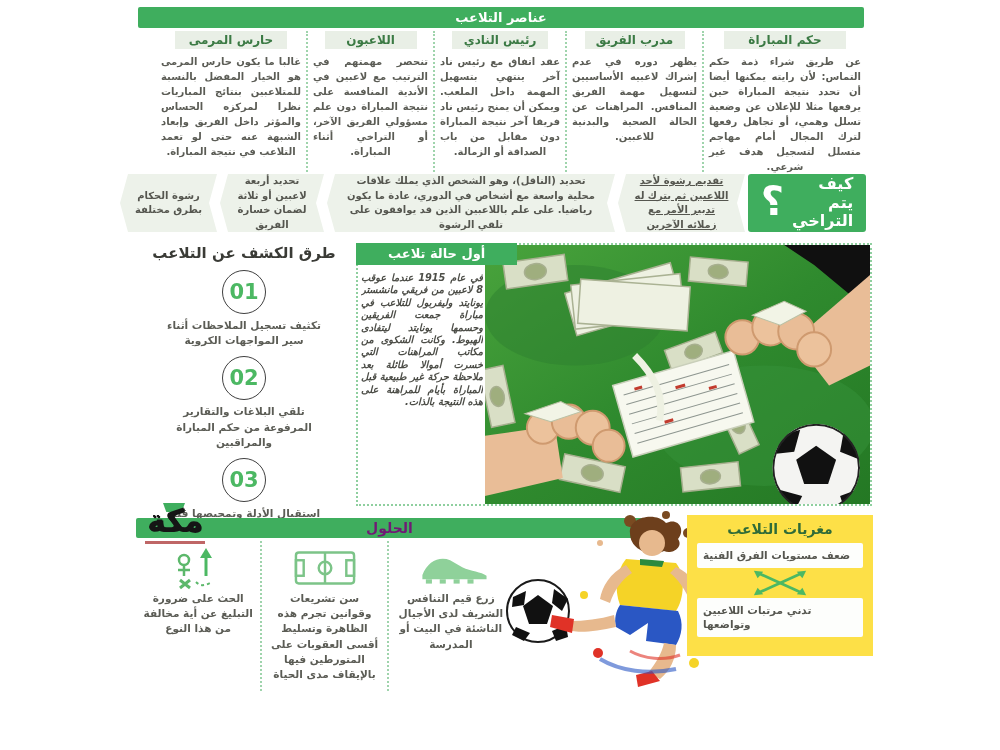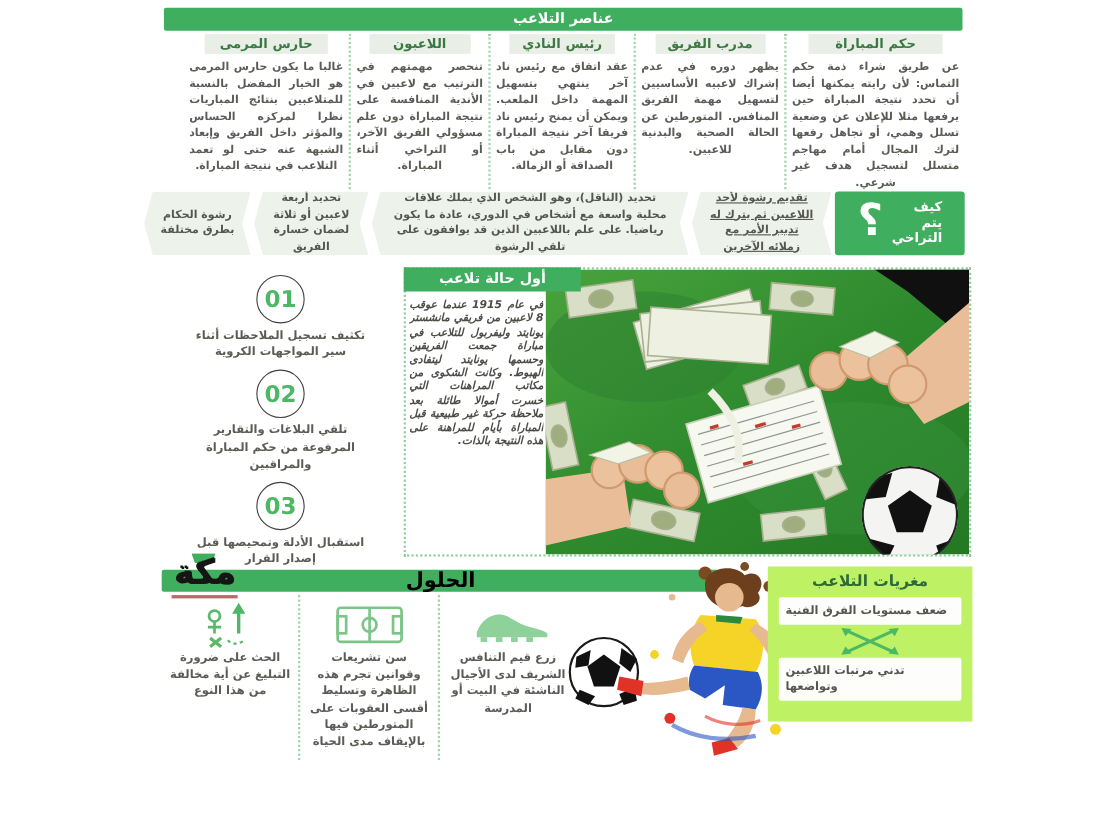--- a/index.html
+++ b/index.html
@@ -1,39 +1,39 @@
 <!DOCTYPE html>
 <html lang="ar" dir="rtl"><head>
 <meta charset="utf-8">
 <style>
   html,body{margin:0;padding:0;background:#ffffff;}
   body{width:1000px;height:750px;position:relative;overflow:hidden;
        font-family:"DejaVu Sans",sans-serif;}
-  .wrap{position:absolute;left:139px;top:0;width:750px;height:596px;direction:rtl;}
+  .wrap{position:absolute;left:128px;top:0;width:750px;height:596px;direction:rtl;}
 
   
   .header-bar{position:absolute;left:10px;right:14px;top:7px;height:21px;
       background:#3fae5e;border-radius:2px;display:flex;align-items:center;justify-content:center;}
   .header-bar span{color:#fff;font-size:13px;font-weight:bold;}
 
   
   .columns{position:absolute;left:8px;right:12px;top:31px;height:141px;display:flex;}
   .col{box-sizing:border-box;padding:0 5px;border-left:2px dotted #9fd4ac;}
   .col:last-child{border-left:none;}
   .col-h{margin:0 auto;background:#e9efe6;color:#3b7a44;font-size:12px;font-weight:bold;
       text-align:center;padding:2px 6px;width:fit-content;min-width:80%;box-sizing:border-box;}
   .col-b{margin-top:5px;font-size:10px;font-weight:bold;color:#5b5c55;line-height:1.5;
       text-align:justify;text-align-last:center;}
 
   
   .band{position:absolute;left:8px;right:12px;top:174px;height:58px;display:flex;gap:3px;}
   .qbox{flex:0 0 118px;background:#3fae5e;border-radius:3px;color:#fff;display:flex;
       align-items:center;justify-content:center;gap:8px;}
   .qlines{display:flex;flex-direction:column;align-items:flex-start;line-height:1.15;}
-  .qlines span{font-size:12px;font-weight:bold;}
+  .qlines span{font-size:16px;font-weight:bold;}
   .qmark{font-size:40px;font-weight:bold;line-height:1;transform:translateY(-2px);}
   .step{box-sizing:border-box;background:#edf2ea;color:#55564f;font-size:10px;font-weight:bold;
       display:flex;align-items:center;justify-content:center;text-align:center;line-height:1.45;
       padding:4px 14px;
       clip-path:polygon(100% 0,8px 0,0 50%,8px 100%,100% 100%,calc(100% - 8px) 50%);}
   .step.s1{flex:0 0 127px;text-decoration:underline;}
   .step.s2{flex:0 0 288px;}
   .step.s3{flex:0 0 104px;}
   .step.s4{flex:0 0 97px;}
 
@@ -52,41 +52,41 @@
       border:2px dotted #8fcf9f;box-sizing:border-box;background:#fff;}
   .fcase-tag{position:absolute;top:-2px;left:-2px;background:#3fae5e;color:#fff;
       font-size:13px;font-weight:bold;padding:3px 32px 4px;z-index:3;}
   .fcase-text{position:absolute;top:27px;left:3px;width:122px;font-size:9.8px;font-weight:bold;
       color:#4c4d47;line-height:12.4px;text-align:justify;overflow:hidden;bottom:3px;font-style:italic;}
   .fcase-photo{position:absolute;left:127px;top:0;width:385px;height:259px;}
 
   
   .sol-bar{position:absolute;left:8px;top:518px;width:507px;height:20px;background:#3fae5e;
       display:flex;align-items:center;justify-content:center;border-radius:2px;}
-  .sol-bar span{color:#000000;font-size:19px;font-weight:bold;}
+  .sol-bar span{color:#701a75;font-size:14px;font-weight:bold;}
   .sol-items{position:absolute;left:8px;top:541px;width:377px;height:150px;display:flex;}
   .sol-item{flex:1 1 0;box-sizing:border-box;padding:4px 6px;border-left:2px dotted #9fd4ac;
       display:flex;flex-direction:column;align-items:center;}
   .sol-item:last-child{border-left:none;}
   .sol-icon{height:46px;display:flex;align-items:center;justify-content:center;}
   .sol-text{font-size:10.5px;font-weight:bold;color:#5b5c55;text-align:center;line-height:1.45;}
 
   
   .logo{position:absolute;left:1px;top:503px;width:92px;height:46px;z-index:5;text-align:center;}
   .logo-green{position:absolute;left:34px;top:0;width:22px;height:9px;background:#3fae5e;
       clip-path:polygon(15% 100%,85% 100%,100% 0,0 0);}
   .logo-word{position:absolute;left:0;top:2px;width:92px;font-size:31px;font-weight:bold;
       color:#151515;line-height:1;letter-spacing:-2px;text-shadow:1px 1px 0 #151515;}
   .logo-tag{position:absolute;left:16px;top:38px;width:60px;height:3px;background:#a33;opacity:.75;}
 
   
   .player{position:absolute;left:352px;top:503px;width:252px;height:192px;pointer-events:none;}
 
   
-  .tempt{position:absolute;left:559px;top:515px;width:186px;height:141px;background:#bef264;
+  .tempt{position:absolute;left:559px;top:515px;width:186px;height:141px;background:#fde047;
       box-sizing:border-box;padding:6px 10px;display:flex;flex-direction:column;align-items:center;}
   .tempt-title{font-size:14px;font-weight:bold;color:#2f6b38;margin-bottom:6px;}
   .tempt-box{background:#fdfefc;border-radius:2px;width:100%;box-sizing:border-box;
       padding:5px 6px;font-size:10.5px;font-weight:bold;color:#55564f;text-align:left;line-height:1.4;}
   .tempt-arrows{height:30px;display:flex;align-items:center;justify-content:center;}
 </style>
 </head>
 <body>
 
 <div class="wrap">
@@ -95,21 +95,21 @@
     <span>عناصر التلاعب</span>
   </div>
 
   <div class="columns">
     <div class="col" style="flex:0 0 164px">
       <div class="col-h">حكم المباراة</div>
       <div class="col-b">عن طريق شراء ذمة حكم التماس: لأن رايته يمكنها أيضا أن تحدد نتيجة المباراة حين يرفعها مثلا للإعلان عن وضعية تسلل وهمي، أو تجاهل رفعها لترك المجال أمام مهاجم متسلل لتسجيل هدف غير شرعي.</div>
     </div>
     <div class="col" style="flex:0 0 137px">
       <div class="col-h">مدرب الفريق</div>
-      <div class="col-b">يظهر دوره في عدم إشراك لاعبيه الأساسيين لتسهيل مهمة الفريق المنافس. المتورطين عن الحالة الصحية والبدنية للاعبين.</div>
+      <div class="col-b">يظهر دوره في عدم إشراك لاعبيه الأساسيين لتسهيل مهمة الفريق المنافس. المراهنات عن الحالة الصحية والبدنية للاعبين.</div>
     </div>
     <div class="col" style="flex:0 0 132px">
       <div class="col-h">رئيس النادي</div>
       <div class="col-b">عقد اتفاق مع رئيس ناد آخر ينتهي بتسهيل المهمة داخل الملعب. ويمكن أن يمنح رئيس ناد فريقا آخر نتيجة المباراة دون مقابل من باب الصداقة أو الزمالة.</div>
     </div>
     <div class="col" style="flex:0 0 127px">
       <div class="col-h">اللاعبون</div>
       <div class="col-b">تنحصر مهمتهم في الترتيب مع لاعبين في الأندية المنافسة على نتيجة المباراة دون علم مسؤولي الفريق الآخر، أو التراخي أثناء المباراة.</div>
     </div>
     <div class="col" style="flex:0 0 150px">
@@ -127,20 +127,21 @@
       </div>
       <div class="qmark">؟</div>
     </div>
     <div class="step s1">تقديم رشوة لأحد اللاعبين ثم يترك له تدبير الأمر مع زملائه الآخرين</div>
     <div class="step s2">تحديد (الناقل)، وهو الشخص الذي يملك علاقات محلية واسعة مع أشخاص في الدوري، عادة ما يكون رياضيا. على علم باللاعبين الذين قد يوافقون على تلقي الرشوة</div>
     <div class="step s3">تحديد أربعة لاعبين أو ثلاثة لضمان خسارة الفريق</div>
     <div class="step s4">رشوة الحكام بطرق مختلفة</div>
   </div>
 
   <div class="detect">
+    <div class="detect-title">طرق الكشف عن التلاعب</div>
     <div class="dstep">
       <div class="dnum">01</div>
       <div class="dtext">تكثيف تسجيل الملاحظات أثناء سير المواجهات الكروية</div>
     </div>
     <div class="dstep">
       <div class="dnum">02</div>
       <div class="dtext">تلقي البلاغات والتقارير المرفوعة من حكم المباراة والمراقبين</div>
     </div>
     <div class="dstep">
       <div class="dnum">03</div>

